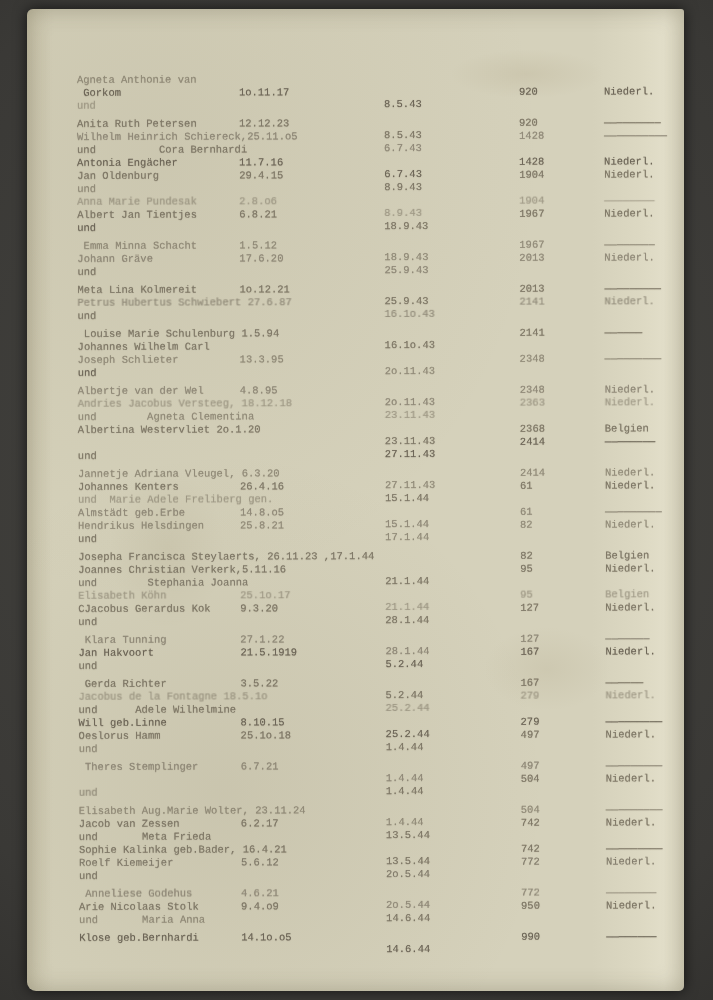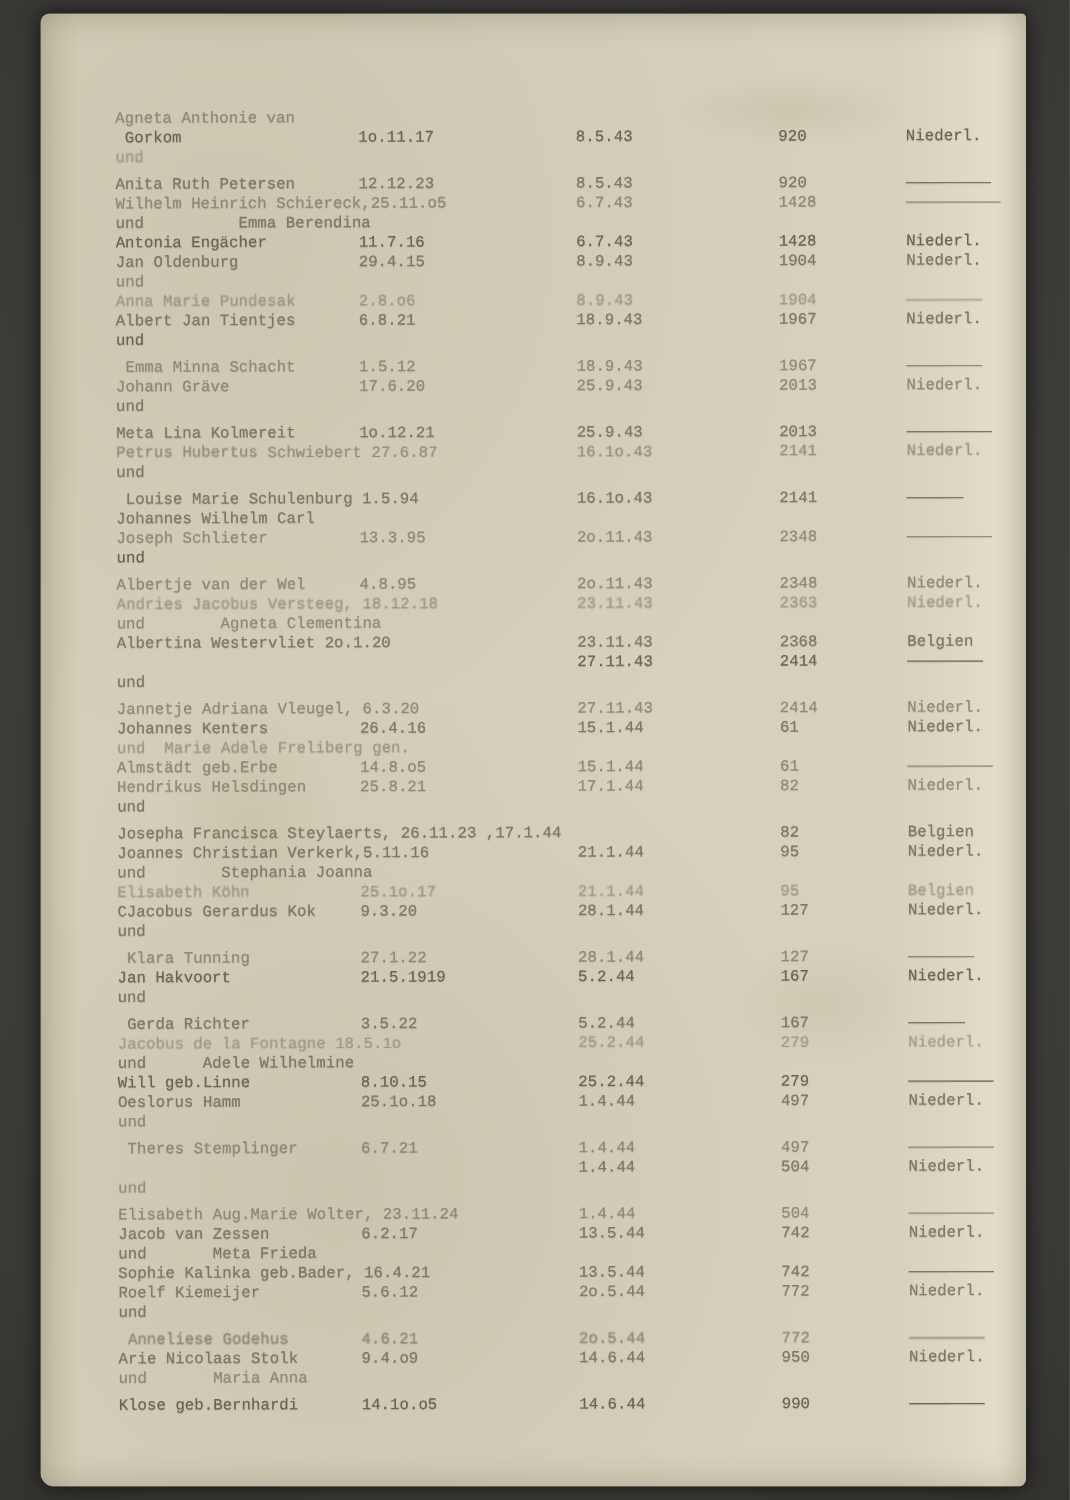--- a/index.html
+++ b/index.html
@@ -29,21 +29,21 @@
     position:absolute;left:51px;top:64px;width:600px;
     font-size:10.5px;line-height:13px;color:#7f7867;
     transform:rotate(-0.15deg);
     text-shadow:0 .4px .7px rgba(92,84,68,.55);
   }
   .r{position:relative;height:13px;}
   .r.gap{margin-top:5px;}
   .c{position:absolute;top:0;white-space:pre;}
   .c1{left:0;}
   .c2{left:162px;}
-  .c3{left:307px;}
+  .c3{left:307px;margin-top:12px;}
   .c4{left:442px;text-align:right;}
   .c5{left:527px;}
   
   .r:nth-child(4n+1){opacity:.78;}
   .r:nth-child(7n+3){opacity:.62;filter:blur(.3px);}
   .r:nth-child(5n+2){color:#6b6456;}
   .r:nth-child(9n+5){opacity:.9;color:#8a8373;}
 </style>
 </head>
 <body>
@@ -77,21 +77,21 @@
     <span class="c c5">—————————</span>
   </div>
         <div class="r">
     <span class="c c1">Wilhelm Heinrich Schiereck,25.11.o5</span>
 
     <span class="c c3">6.7.43</span>
     <span class="c c4">1428</span>
     <span class="c c5">——————————</span>
   </div>
         <div class="r">
-    <span class="c c1">und          Emma Berendina</span>
+    <span class="c c1">und          Cora Bernhardi</span>
 
   </div>
         <div class="r">
     <span class="c c1">Antonia Engächer</span>
     <span class="c c2">11.7.16</span>
     <span class="c c3">6.7.43</span>
     <span class="c c4">1428</span>
     <span class="c c5">Niederl.</span>
   </div>
         <div class="r">

